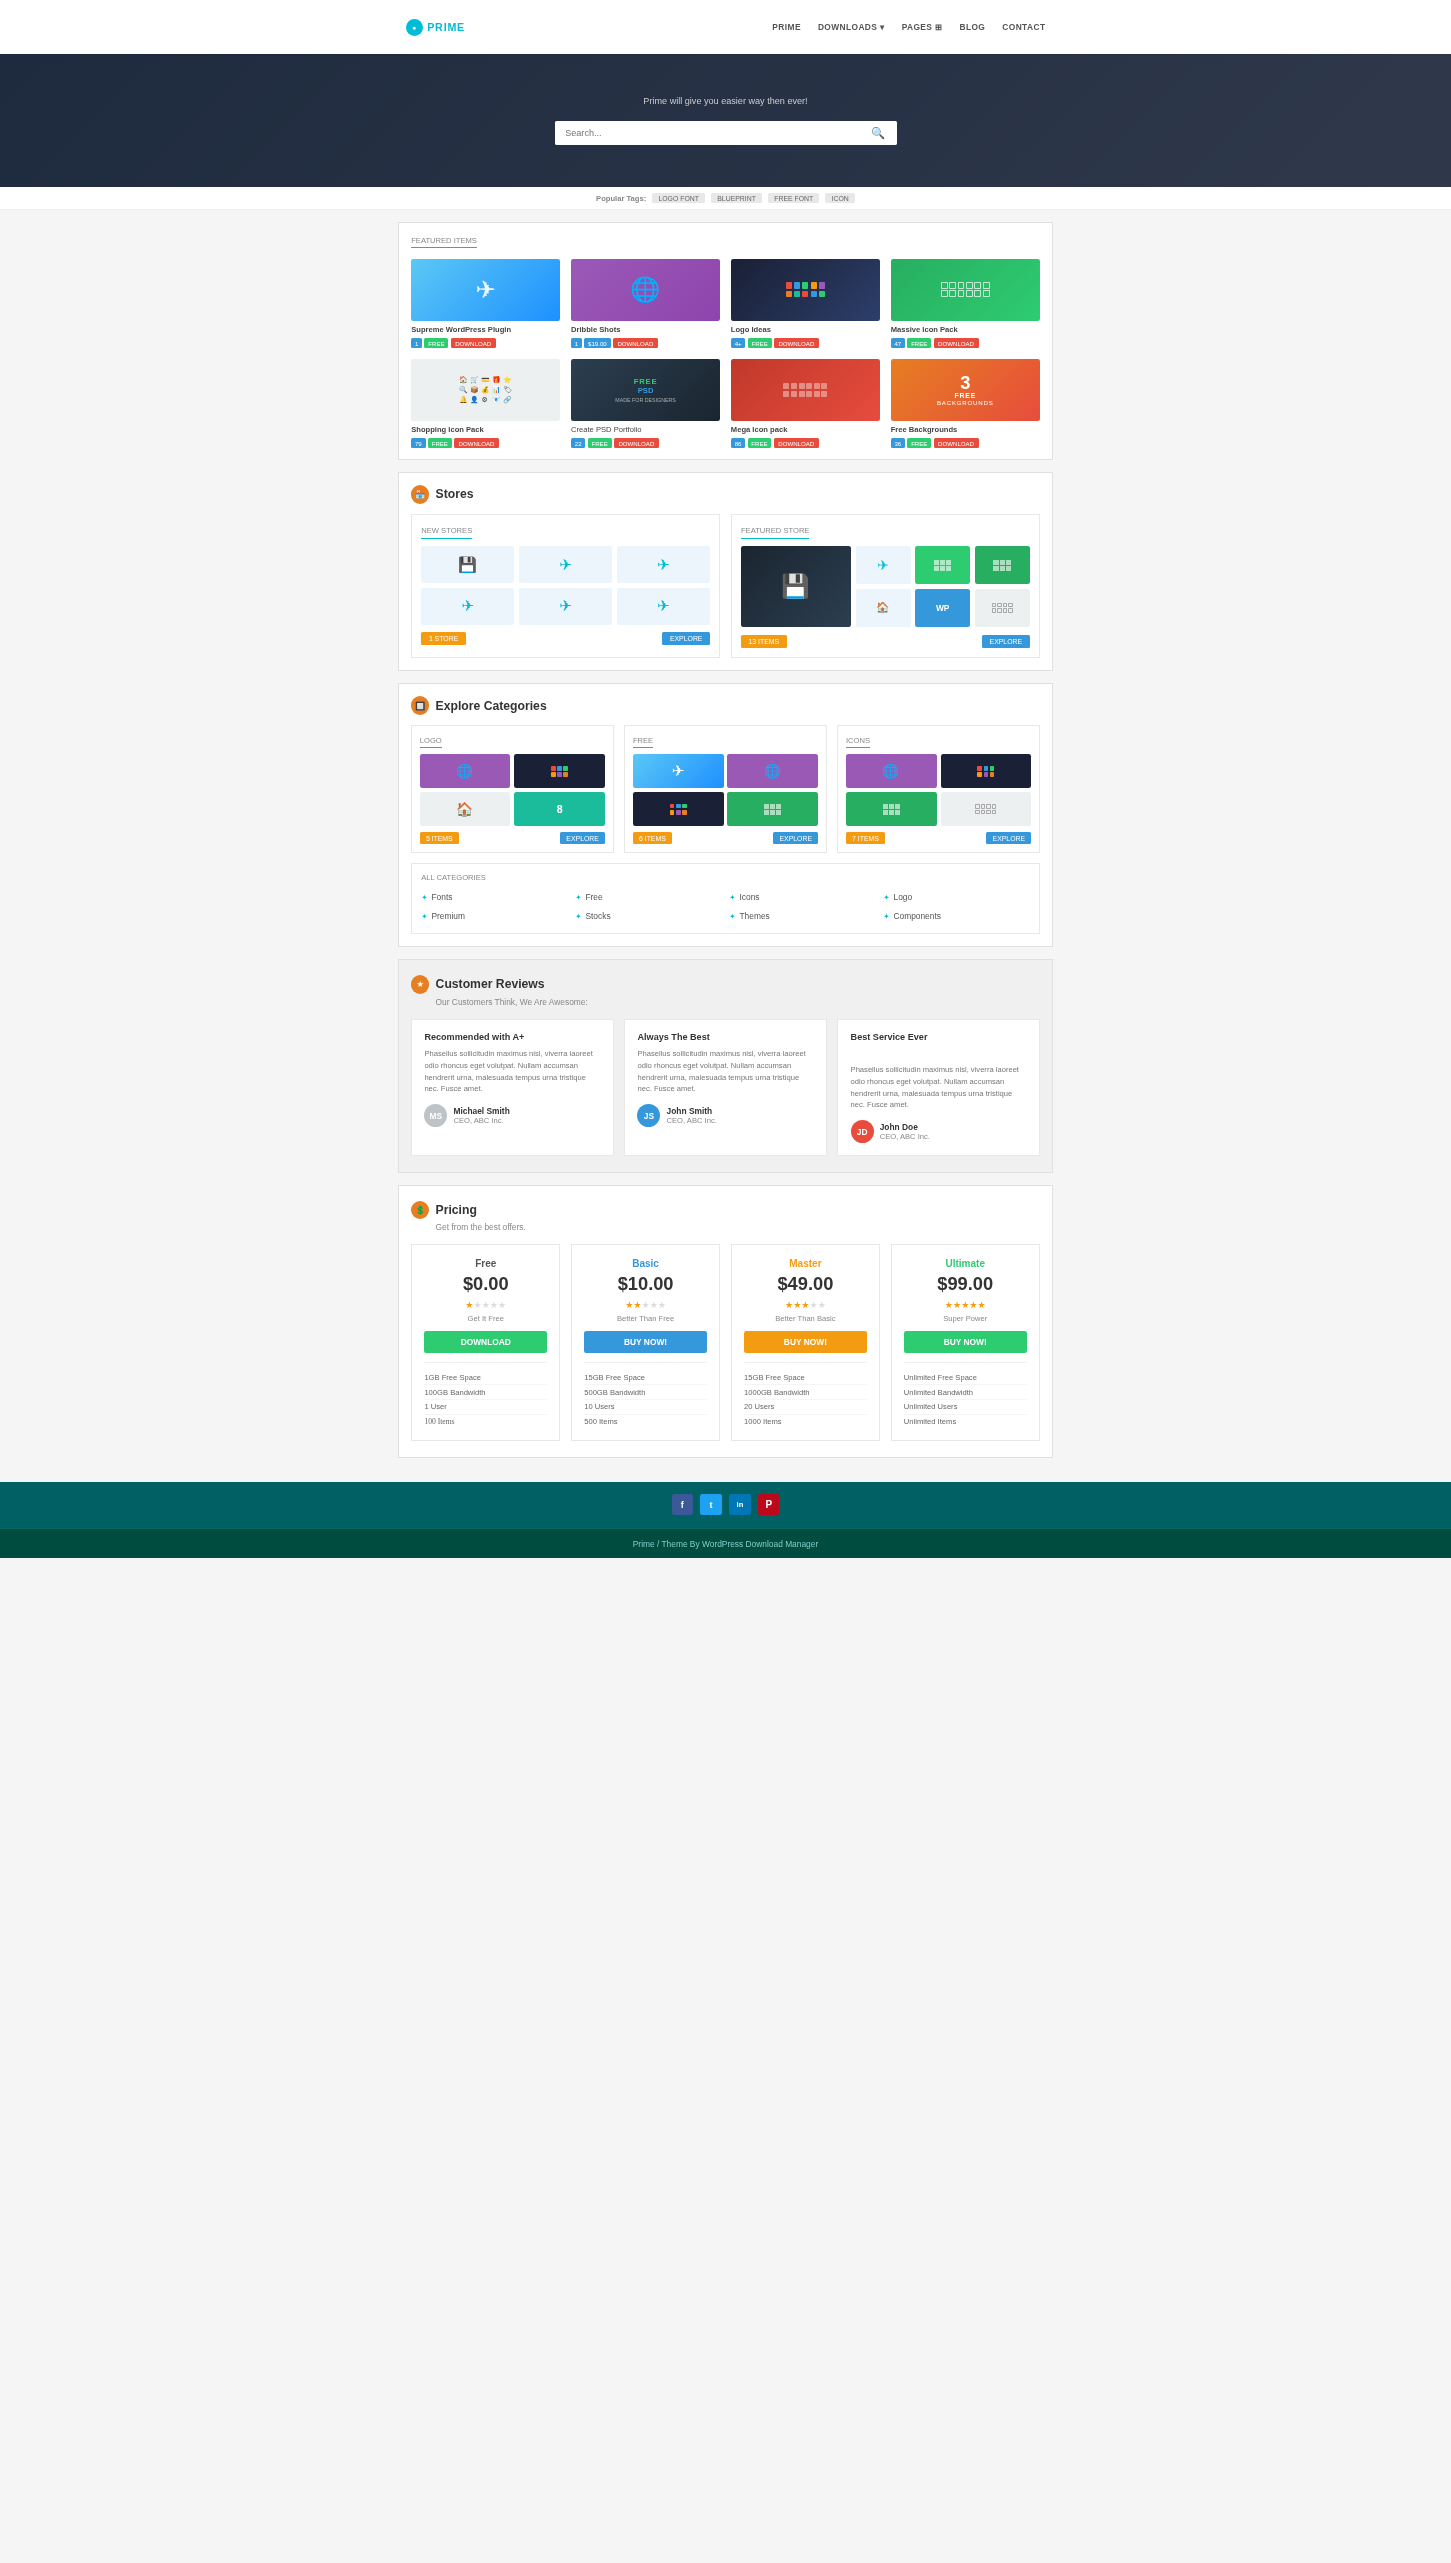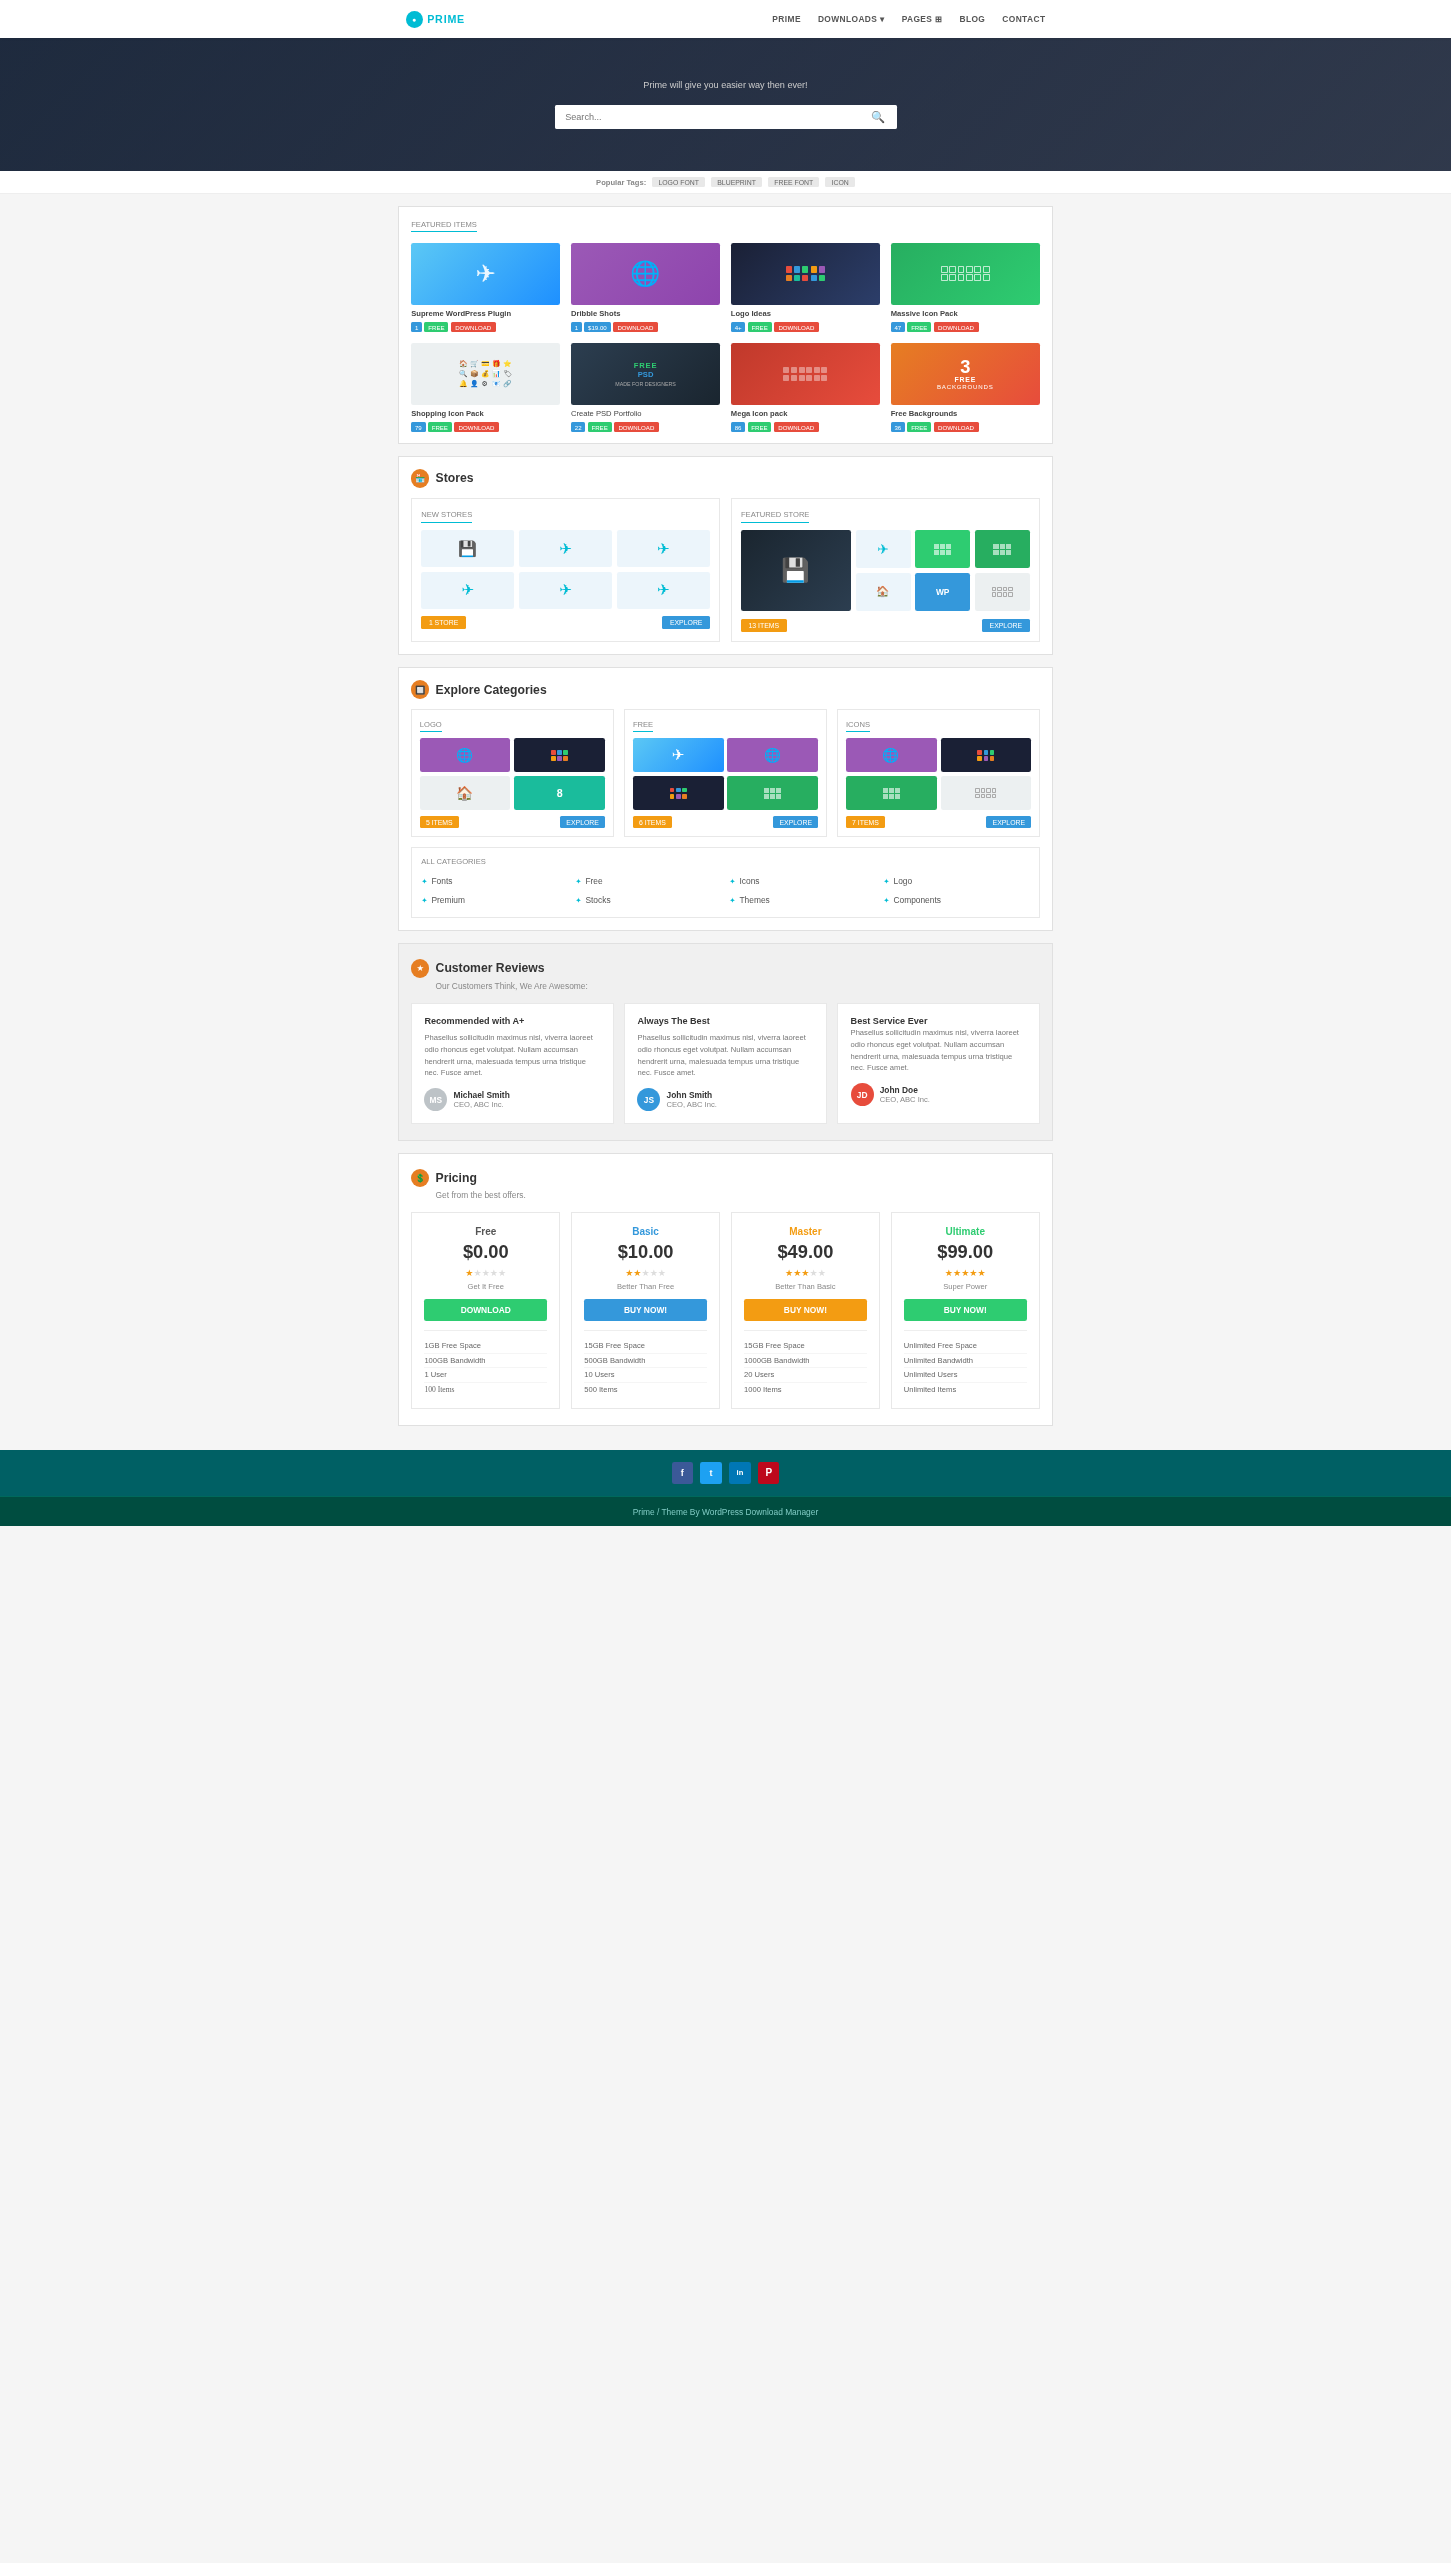--- a/index.html
+++ b/index.html
@@ -3,21 +3,21 @@
   <meta charset="utf-8">
   <style>
     * { box-sizing: border-box; margin: 0; padding: 0; }
     body { font-family: 'Segoe UI', Arial, sans-serif; background: #f5f5f5; color: #333; font-size: 10px; }
     body { background: #f5f5f5; }
   </style>
 </head>
 <body>
 
 <div style="background:#fff; box-shadow: 0 0.8px 2.3px rgba(0,0,0,0.1); position:relative; z-index:10;">
-  <div style="max-width:655px; margin:0 auto; display:flex; align-items:center; height:38px; padding:0 7.6px;">
+  <div style="max-width:655px; margin:0 auto; display:flex; align-items:center; height:54px; padding:0 7.6px;">
     <div style="display:flex; align-items:center; gap:4.6px; margin-right:auto; cursor:pointer;">
       <div style="width:17px; height:17px; background:#00bcd4; border-radius:50%; display:flex; align-items:center; justify-content:center;">
         <span style="color:#fff; font-size:6.9px; font-weight:700;">●</span>
       </div>
       <span style="font-weight:800; color:#00bcd4; font-size:10.7px; letter-spacing:0.8px;">PRIME</span>
     </div>
     <nav style="display:flex; gap:17px; align-items:center;">
       <a href="#" style="text-decoration:none; color:#555; font-size:8.4px; font-weight:600; text-transform:uppercase; letter-spacing:0.4px;">PRIME</a>
       <a href="#" style="text-decoration:none; color:#555; font-size:8.4px; font-weight:600; text-transform:uppercase; letter-spacing:0.4px;">DOWNLOADS ▾</a>
       <a href="#" style="text-decoration:none; color:#555; font-size:8.4px; font-weight:600; text-transform:uppercase; letter-spacing:0.4px;">PAGES ⊞</a>
@@ -504,21 +504,21 @@
             <span>JS</span>
           </div>
           <div>
             <div style="font-size:8.4px; font-weight:700; color:#333;">John Smith</div>
             <div style="font-size:7.6px; color:#888;">CEO, ABC Inc.</div>
           </div>
         </div>
       </div>
 
       <div style="background:#fff; padding:12.2px; border:0.8px solid #e8e8e8;">
-        <div style="font-size:9.1px; font-weight:700; color:#333; margin-bottom:1px;">Best Service Ever</div>
+        <div style="font-size:9.1px; font-weight:700; color:#333; margin-bottom:22px;">Best Service Ever</div>
         <div style="font-size:7.6px; color:#777; line-height:1.55; margin-bottom:9.1px;">Phasellus sollicitudin maximus nisl, viverra laoreet odio rhoncus eget volutpat. Nullam accumsan hendrerit urna, malesuada tempus urna tristique nec. Fusce amet.</div>
         <div style="display:flex; align-items:center; gap:6.1px;">
           <div style="width:23px; height:23px; border-radius:50%; background:#e74c3c; display:flex; align-items:center; justify-content:center; font-size:8.4px; color:#fff; font-weight:700;">
             <span>JD</span>
           </div>
           <div>
             <div style="font-size:8.4px; font-weight:700; color:#333;">John Doe</div>
             <div style="font-size:7.6px; color:#888;">CEO, ABC Inc.</div>
           </div>
         </div>

